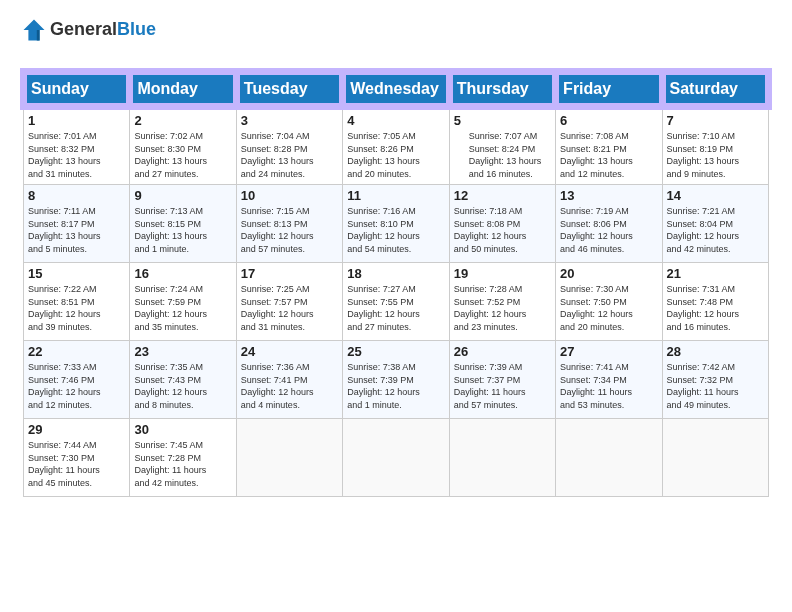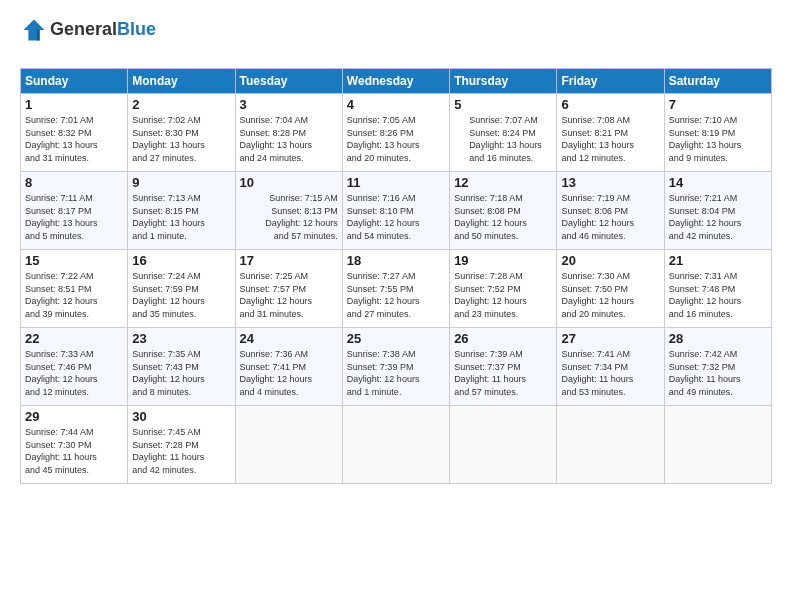--- a/index.html
+++ b/index.html
@@ -55,23 +55,23 @@
     .calendar {
       width: 100%;
       border-collapse: collapse;
       font-size: 10px;
     }
     .calendar th {
       background: #1a7abf;
       color: #fff;
       padding: 5px 4px;
       text-align: left;
-      font-size: 12px;
+      font-size: 16px;
       font-weight: bold;
-      border: 1px solid #c4b5fd;
+      border: 7px solid #c4b5fd;
     }
     .calendar td {
       border: 1px solid #ccc;
       vertical-align: top;
       padding: 3px 4px;
       width: calc(100% / 7);
       height: 78px;
     }
     .calendar tr:nth-child(even) td {
       background: #f5f9ff;
@@ -189,21 +189,21 @@
           </td>
           <td>
             <span class="day-num">9</span>
             <div class="day-info" style="white-space: pre-line;">Sunrise: 7:13 AM
 Sunset: 8:15 PM
 Daylight: 13 hours
 and 1 minute.</div>
           </td>
           <td>
             <span class="day-num">10</span>
-            <div class="day-info" style="white-space: pre-line; text-align: right;">Sunrise: 7:15 AM
+            <div class="day-info" style="white-space: pre-line;">Sunrise: 7:15 AM
 Sunset: 8:13 PM
 Daylight: 12 hours
 and 57 minutes.</div>
           </td>
           <td>
             <span class="day-num">11</span>
             <div class="day-info" style="white-space: pre-line;">Sunrise: 7:16 AM
 Sunset: 8:10 PM
 Daylight: 12 hours
 and 54 minutes.</div>

